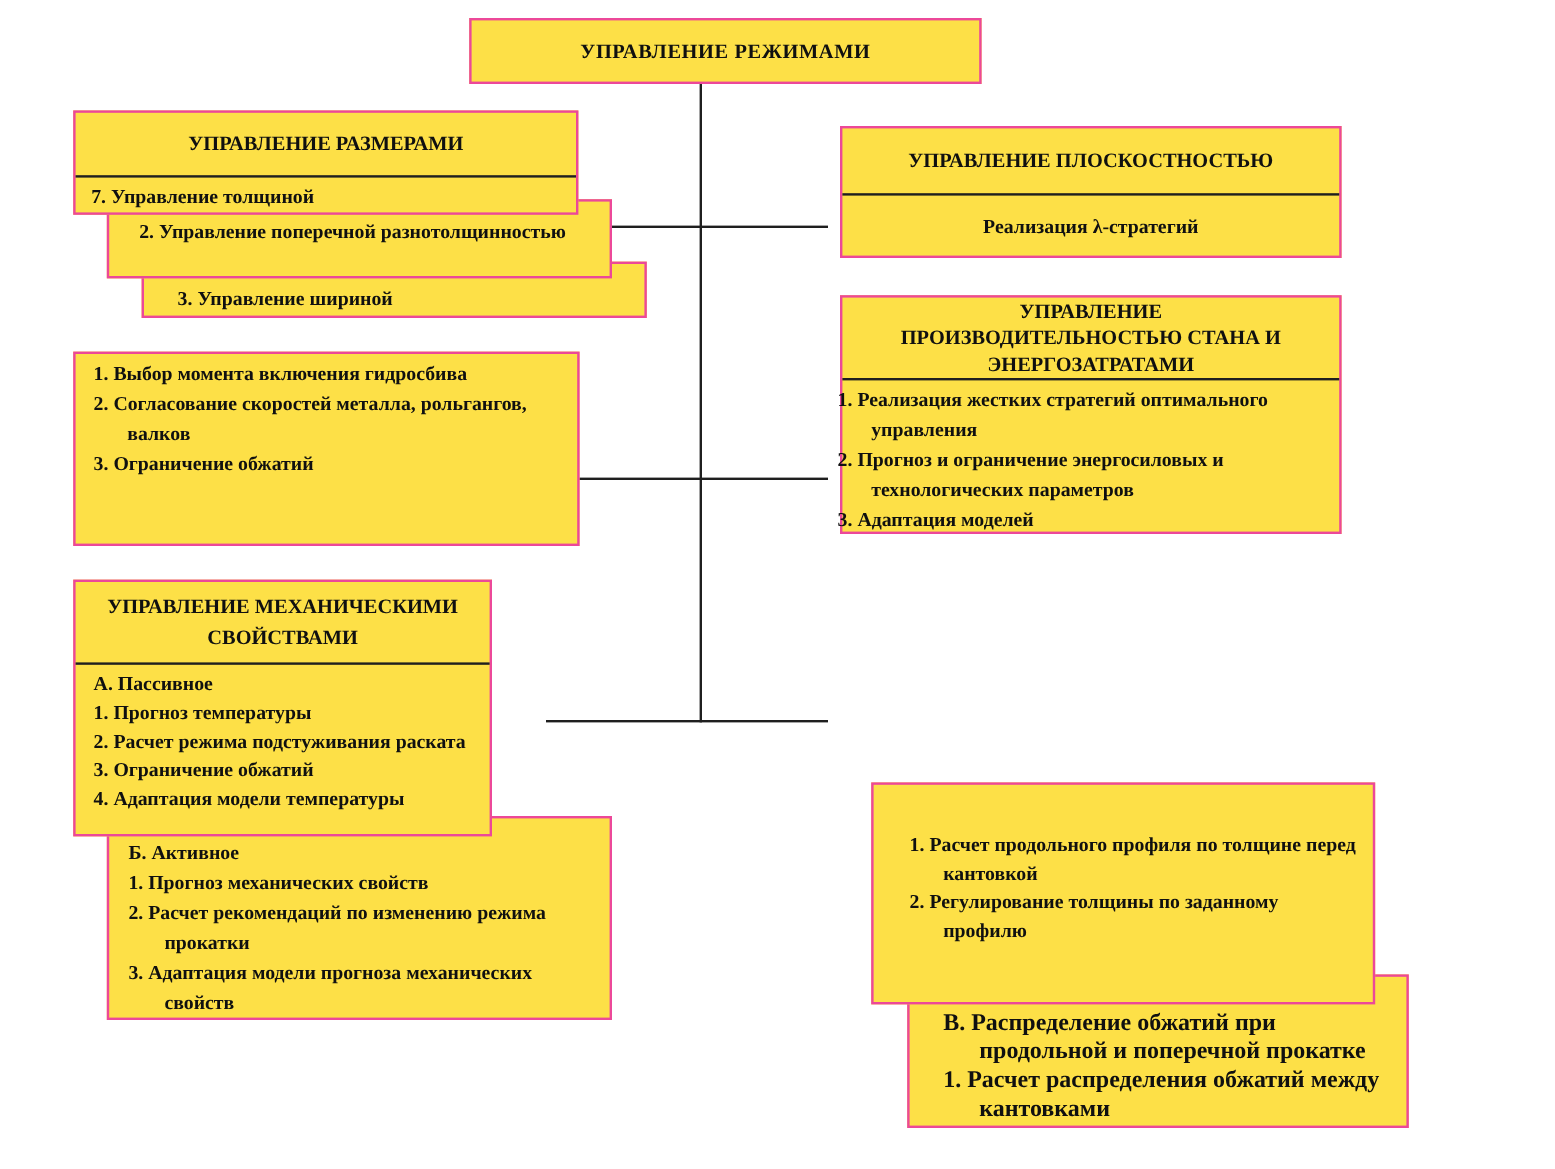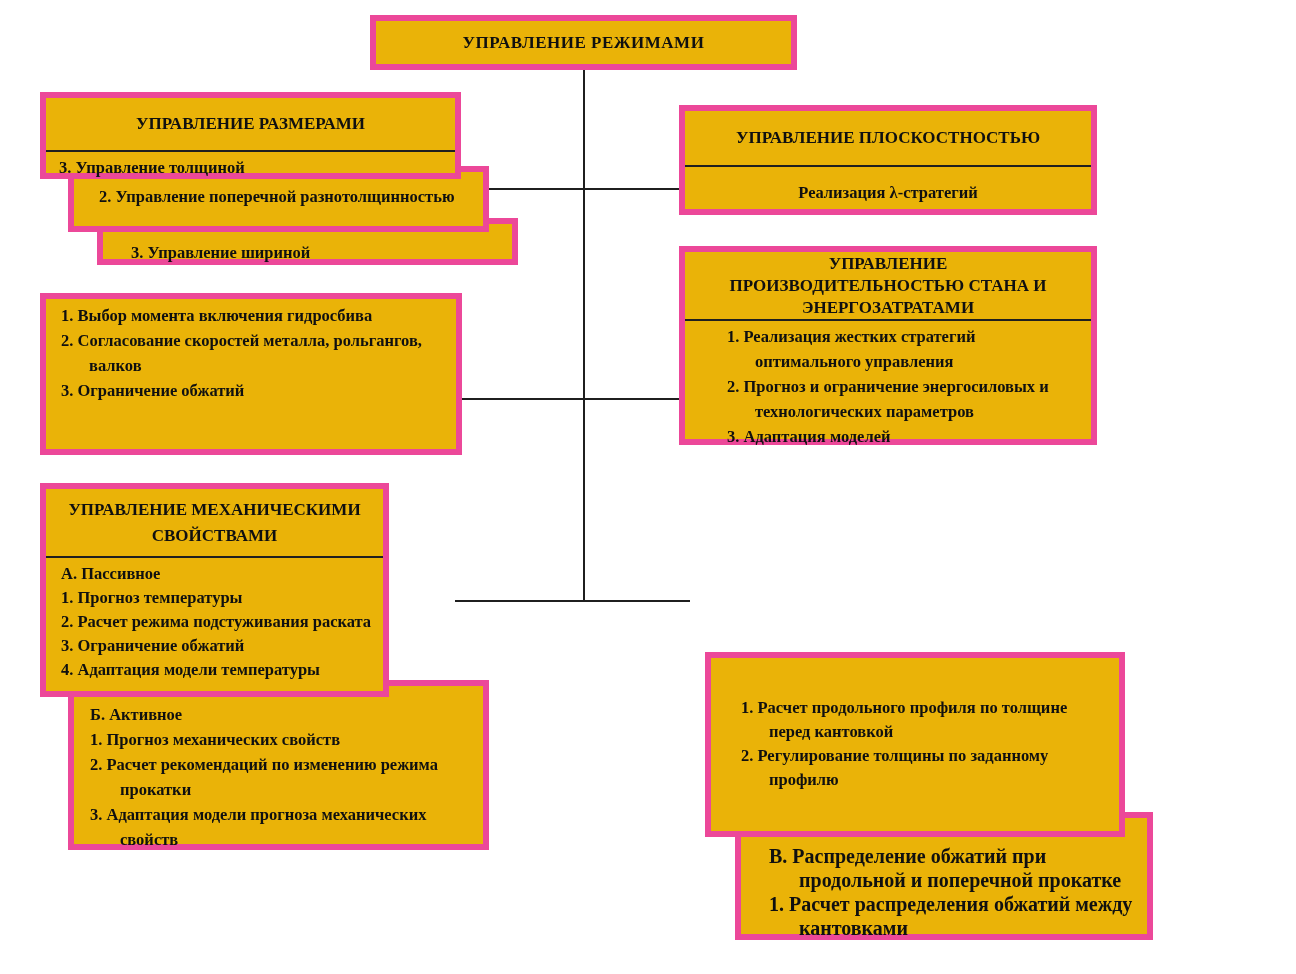--- a/index.html
+++ b/index.html
@@ -7,23 +7,24 @@
     position: relative;
     width: 1296px;
     height: 974px;
     background: #ffffff;
     font-family: "Liberation Serif", "DejaVu Serif", serif;
     font-weight: 700;
     color: #101010;
   }
   .box {
     position: absolute;
-    background: #eab308;
-    border: 6px solid #ec4899;
+    background: #fde047;
+    border: 2px solid #ec4899;
     box-sizing: border-box;
+    margin-left: 21px;
   }
   .line {
     position: absolute;
     background: #1f1f1f;
     z-index: 0;
   }
   .hdr {
     display: flex;
     align-items: center;
     justify-content: center;
@@ -69,21 +70,21 @@
   .mech-b .li { text-indent: -30px; }
   
   .flat-box { left: 679px; top: 105px; width: 418px; height: 110px; z-index: 3; }
   .flat-box .hdr { height: 56px; }
   .flat-box .content { height: 52px; display: flex; align-items: center; justify-content: center;
                        font-size: 16.5px; text-align: center; }
   
   .prod-box { left: 679px; top: 246px; width: 418px; height: 199px; z-index: 3; }
   .prod-box .hdr { height: 69px; line-height: 22px; }
   .prod-box .hdr .t { max-width: 340px; }
-  .prod-box .items { padding: 3px 6px 0 70px; line-height: 25px; }
+  .prod-box .items { padding: 3px 6px 0 24px; line-height: 25px; }
   .prod-box .li { text-indent: -28px; }
   
   .plan-a { left: 679px; top: 474px; width: 417px; height: 204px; z-index: 5; }
   .plan-a .hdr { height: 54px; }
   .plan-a .items { padding: 3px 6px 0 44px; line-height: 24px; }
   .plan-a .li { text-indent: -28px; }
   .plan-b { left: 705px; top: 652px; width: 420px; height: 185px; z-index: 4;
             padding: 38px 8px 0 58px; font-size: 16.5px; line-height: 24px; }
   .plan-b .li { text-indent: -28px; }
   .plan-v { left: 735px; top: 812px; width: 418px; height: 128px; z-index: 3;
@@ -103,21 +104,21 @@
   <div class="box root-box">
     <div class="hdr">
       <span class="t">УПРАВЛЕНИЕ РЕЖИМАМИ</span>
     </div>
   </div>
 
   <div class="box dim-combo">
     <div class="hdr divided">
       <span class="t">УПРАВЛЕНИЕ РАЗМЕРАМИ</span>
     </div>
-    <div class="dim-item1 li">3. Управление толщиной</div>
+    <div class="dim-item1 li">7. Управление толщиной</div>
   </div>
   <div class="box dim-box2 li">2. Управление поперечной разнотолщинностью</div>
   <div class="box dim-box3 li">3. Управление шириной</div>
 
   <div class="box surf-box">
     <div class="items">
       <div class="li">1. Выбор момента включения гидросбива</div>
       <div class="li">2. Согласование скоростей металла, рольгангов, валков</div>
       <div class="li">3. Ограничение обжатий</div>
     </div>

